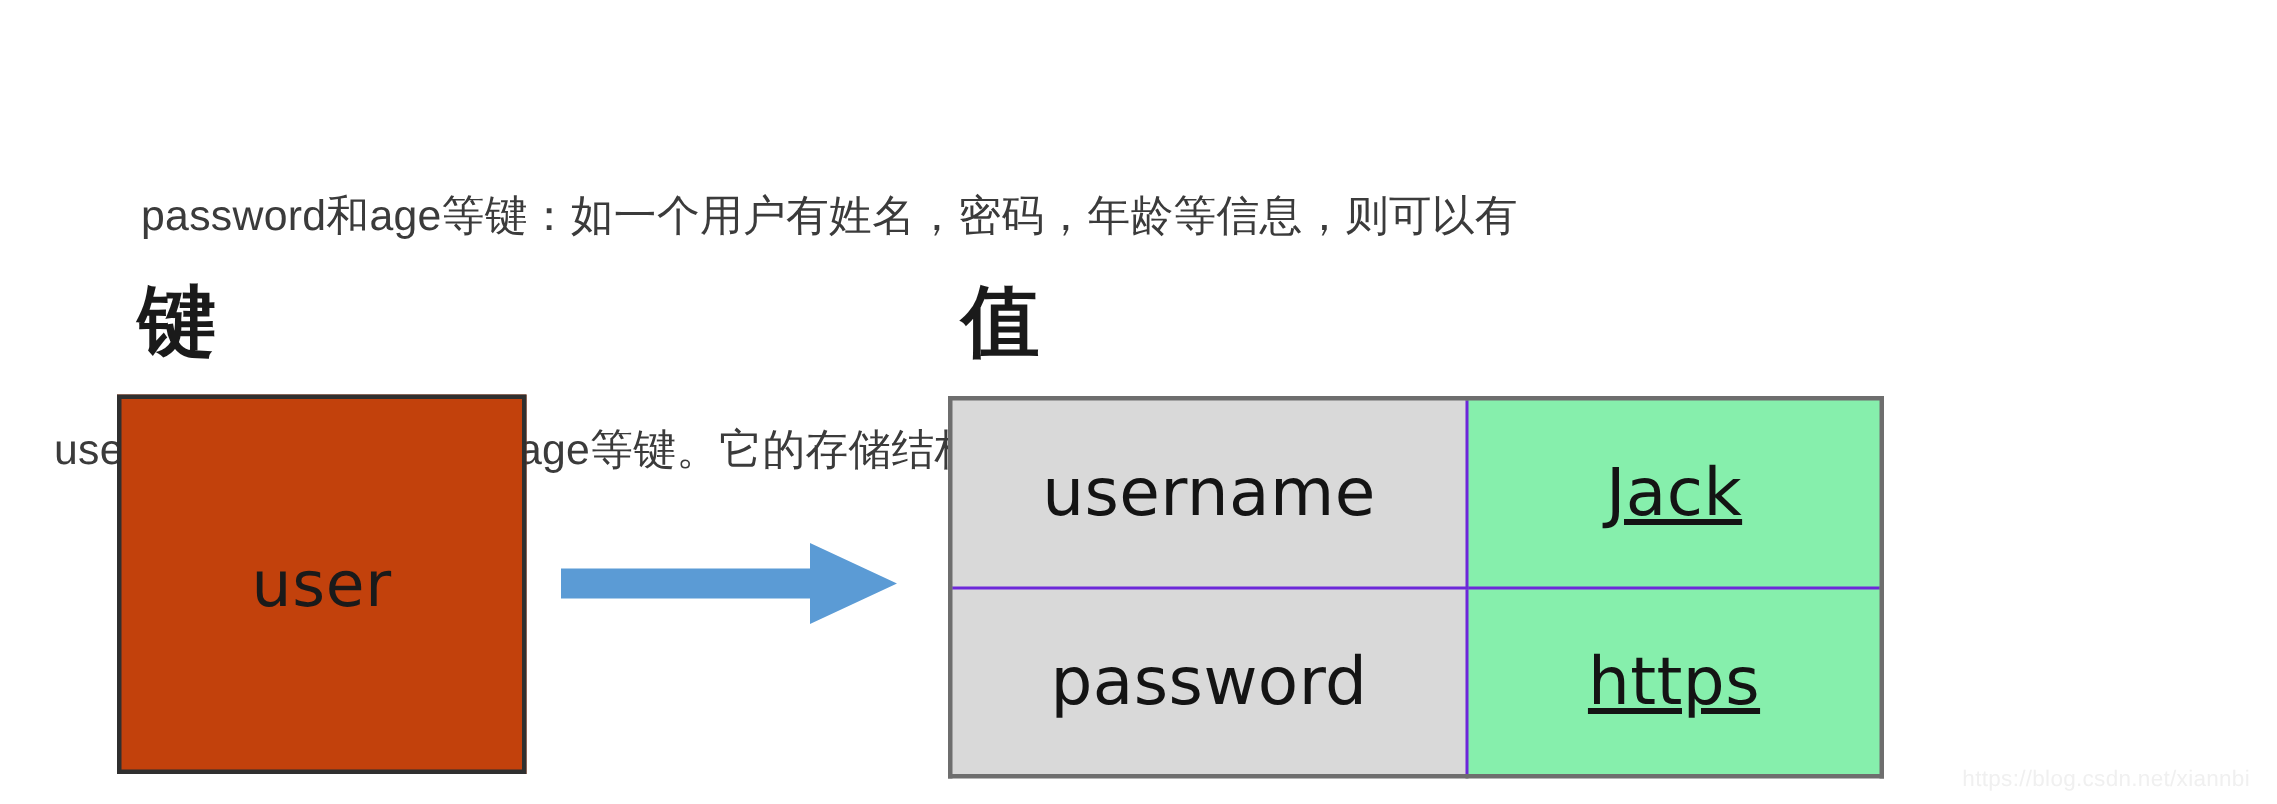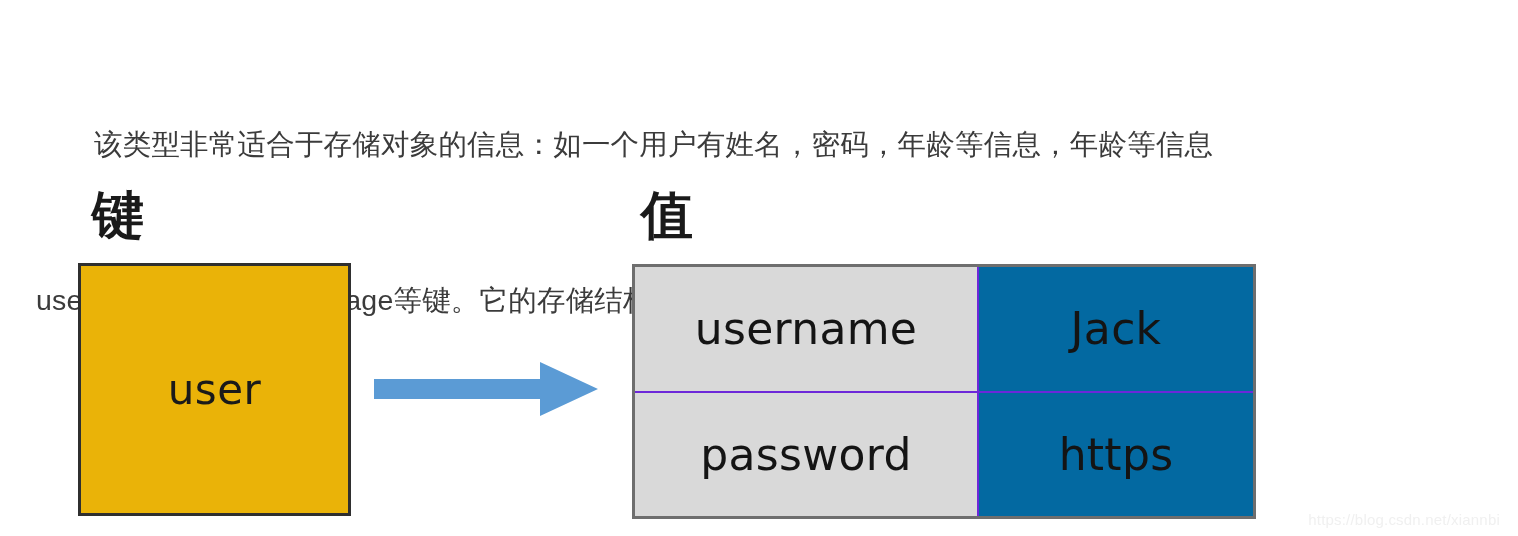--- a/index.html
+++ b/index.html
@@ -58,21 +58,21 @@
   .label-val  { left: 641px; top: 189px; }
 
   
   .key-box {
     position: absolute;
     left: 78px;
     top: 263px;
     width: 273px;
     height: 253px;
     border: 3px solid #2f2f2f;
-    background: #eab308;
+    background: #c2410c;
     box-sizing: border-box;
     display: flex;
     align-items: center;
     justify-content: center;
   }
   .key-box-text {
     font-size: 42px;
     color: #1a1a1a;
     font-family: "DejaVu Sans", "Liberation Sans", sans-serif;
     letter-spacing: 0.5px;
@@ -109,40 +109,41 @@
     color: #141414;
     font-family: "DejaVu Sans", "Liberation Sans", sans-serif;
     letter-spacing: 0.3px;
   }
   .value-table td.cell-key {
     width: 342px;
     background: #d9d9d9;
   }
   .value-table td.cell-val {
     width: 274px;
-    background: #0369a1;
+    background: #86efac;
+    text-decoration: underline;
   }
 
   
   .watermark {
     position: absolute;
     right: 18px;
     bottom: 8px;
     font-size: 15px;
     color: #f0f0f0;
     font-family: "Liberation Sans", "DejaVu Sans", sans-serif;
     letter-spacing: 0.2px;
     white-space: nowrap;
   }
 </style>
 </head>
 <body>
 
 <div class="paragraph">
-  <span class="para-line"><span class="para-indent"></span><span>该类型非常适合于存储对象的信息：如一个用户有姓名，密码，年龄等信息，年龄等信息</span></span>
+  <span class="para-line"><span class="para-indent"></span><span>password和age等键：如一个用户有姓名，密码，年龄等信息，则可以有</span></span>
   <span class="para-line"><span>username、password和age等键。它的存储结构如下：</span></span>
 </div>
 
 <div class="diagram">
 
   <div class="axis-label label-key">键</div>
 
   <div class="key-box">
     <span class="key-box-text">user</span>
   </div>

